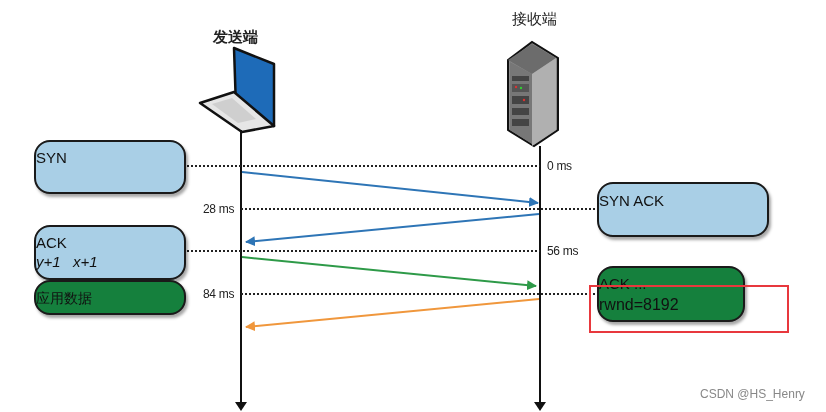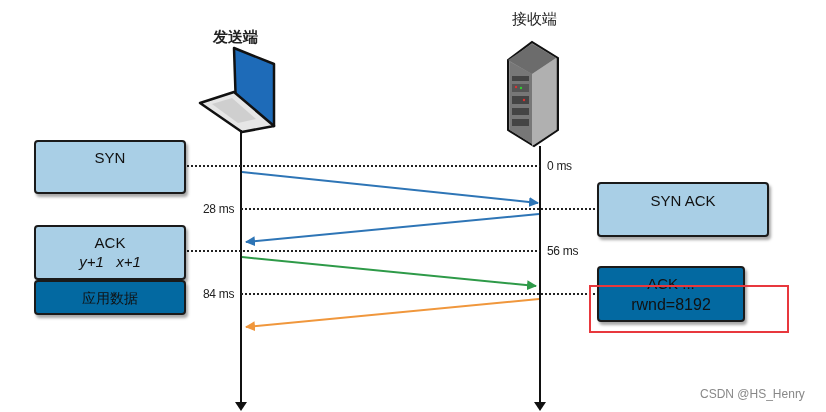--- a/index.html
+++ b/index.html
@@ -1,27 +1,27 @@
 <!DOCTYPE html>
 <html><head>
   <meta charset="utf-8">
   <style>
     html, body { margin: 0; padding: 0; background: #ffffff; }
     body { width: 826px; height: 412px; position: relative; overflow: hidden;
            font-family: "Liberation Sans", "DejaVu Sans", sans-serif; }
     svg { position: absolute; left: 0; top: 0; }
     .node-title { position: absolute; font-size: 15px; color: #222; font-family: "DejaVu Sans", sans-serif; }
-    .msg { position: absolute; box-sizing: border-box; border: 2px solid #1a1a1a; border-radius: 4px;
-           text-align: center; color: #111; font-size: 15px; line-height: 19px;
+    .msg { position: absolute; box-sizing: border-box; border: 2px solid #1a1a1a; border-radius: 16px;
+           text-align: left; color: #111; font-size: 15px; line-height: 19px;
            box-shadow: 2px 3px 3px rgba(0,0,0,0.35);
            font-family: "Liberation Sans", sans-serif; font-stretch: condensed; }
     .msg .l1 { display: block; }
     .msg .l2 { display: block; font-style: italic; }
     .blue { background: #a9cfe6; }
-    .peach { background: #0369a1; }
+    .peach { background: #15803d; }
     .time { position: absolute; font-size: 12px; color: #222; letter-spacing: -0.3px; }
     .hl-box { position: absolute; border: 2px solid #e8383d; box-sizing: border-box; }
     .watermark { position: absolute; font-size: 12px; color: #888; }
   </style>
 </head>
 <body>
 
 <svg width="826" height="412" viewBox="0 0 826 412">
   <defs>
     <marker id="ah-blue" markerWidth="10" markerHeight="10" refX="9" refY="5" orient="auto" markerUnits="userSpaceOnUse">

